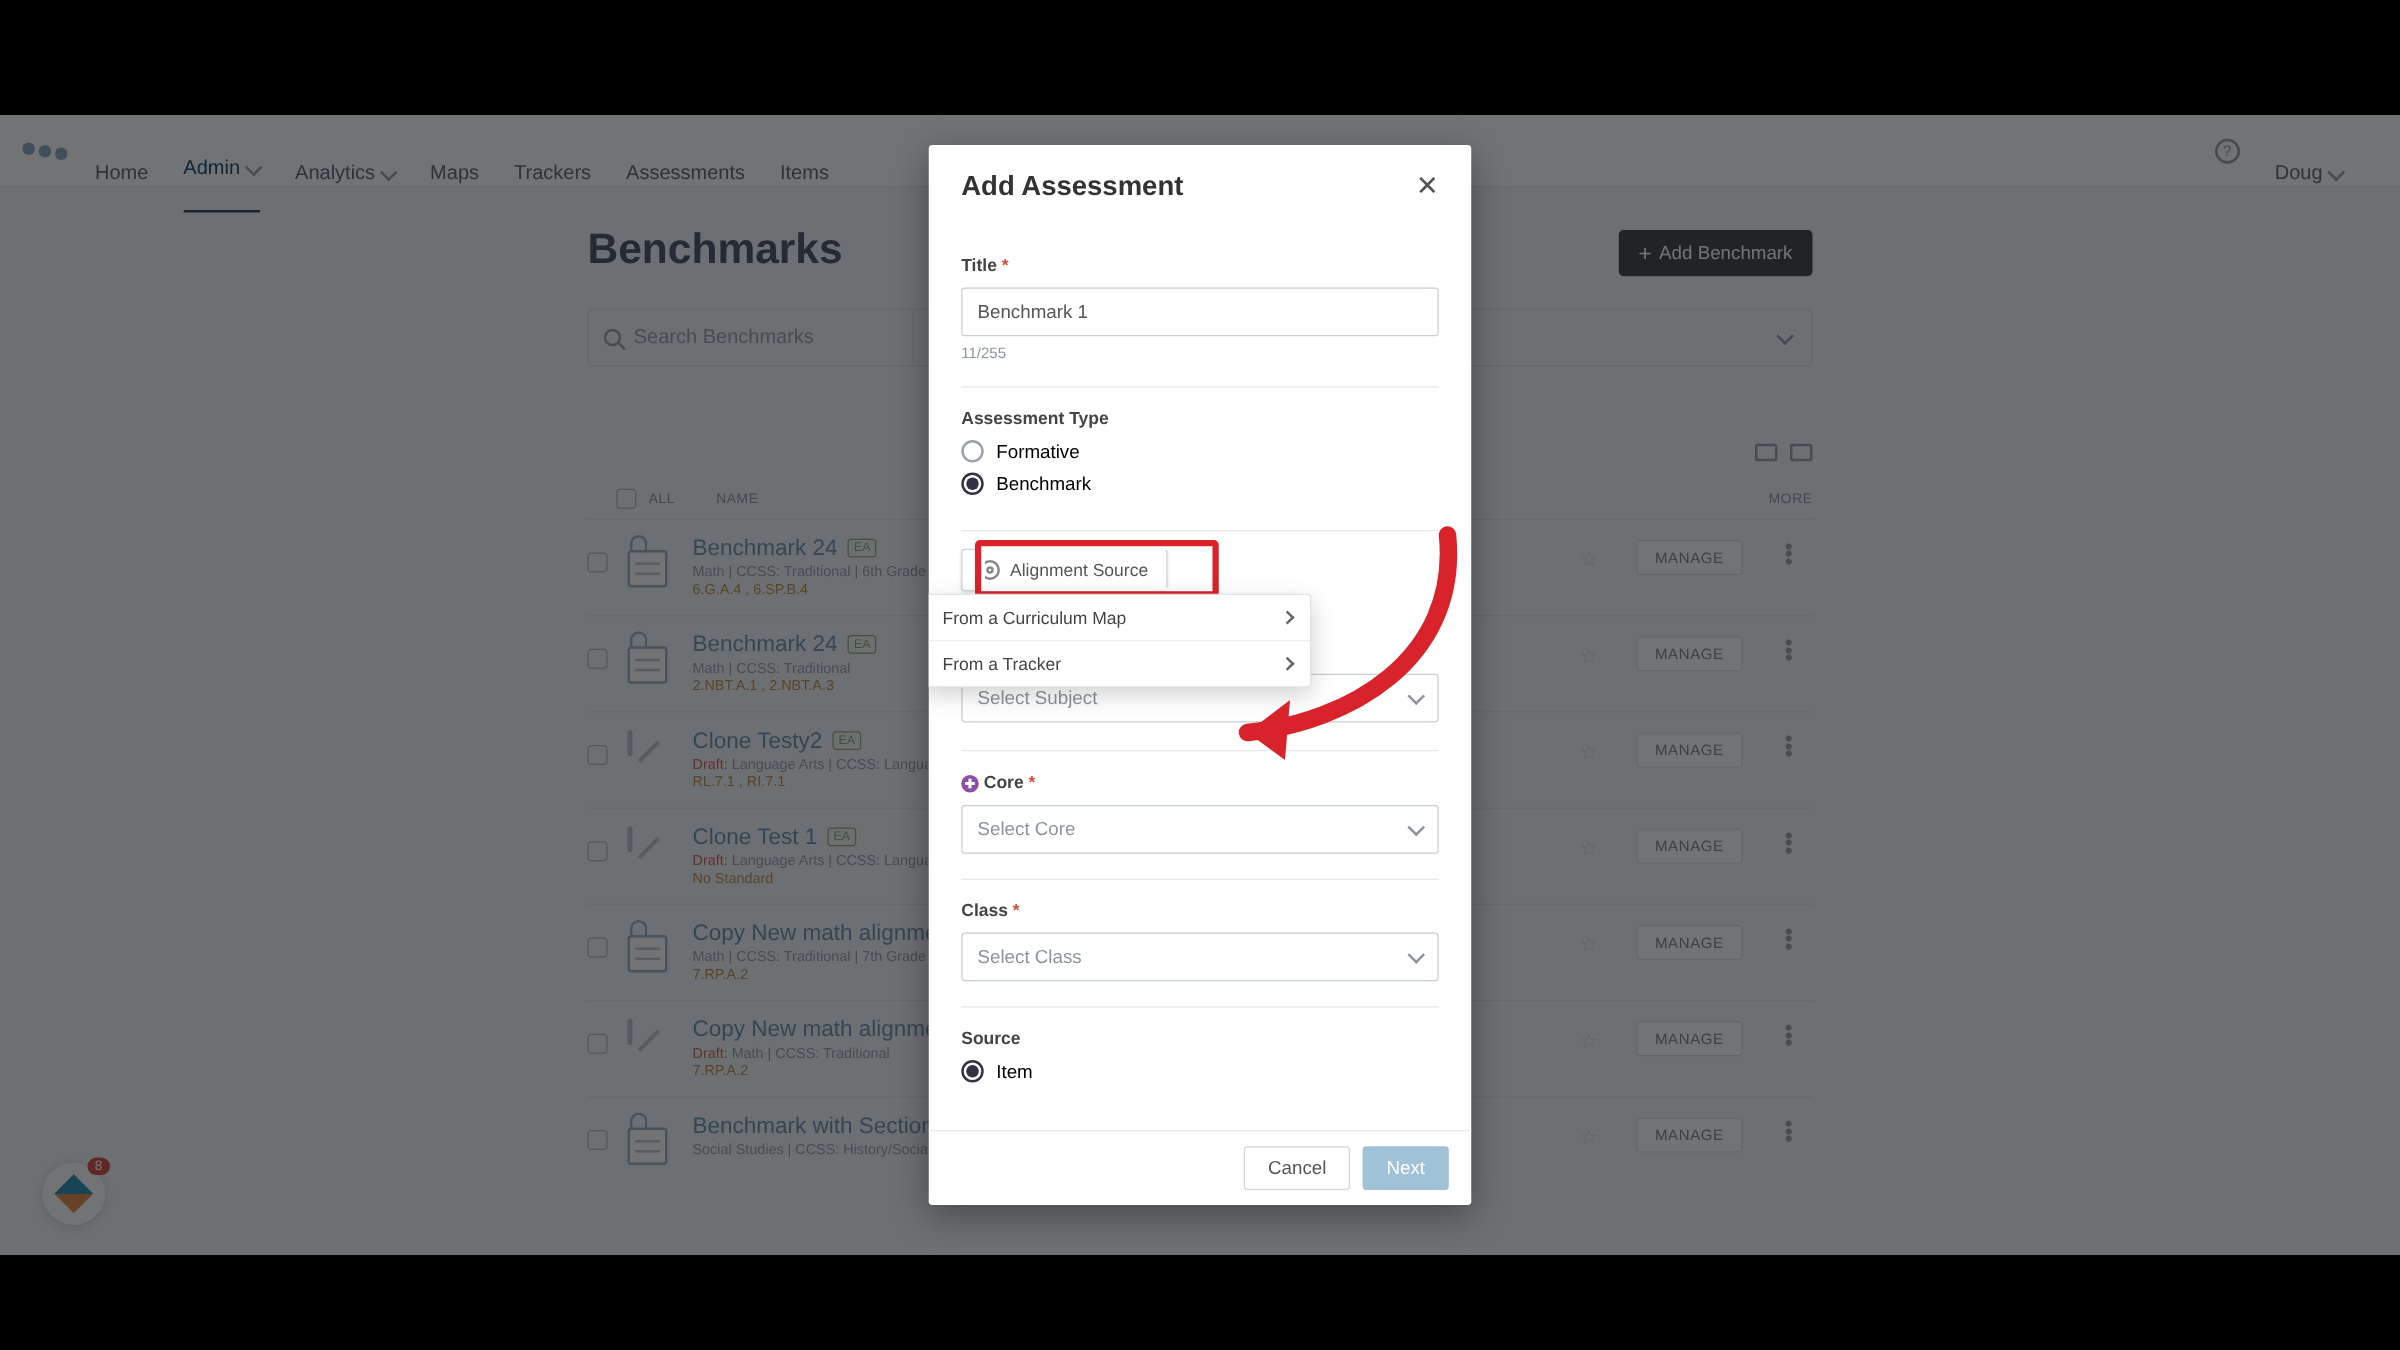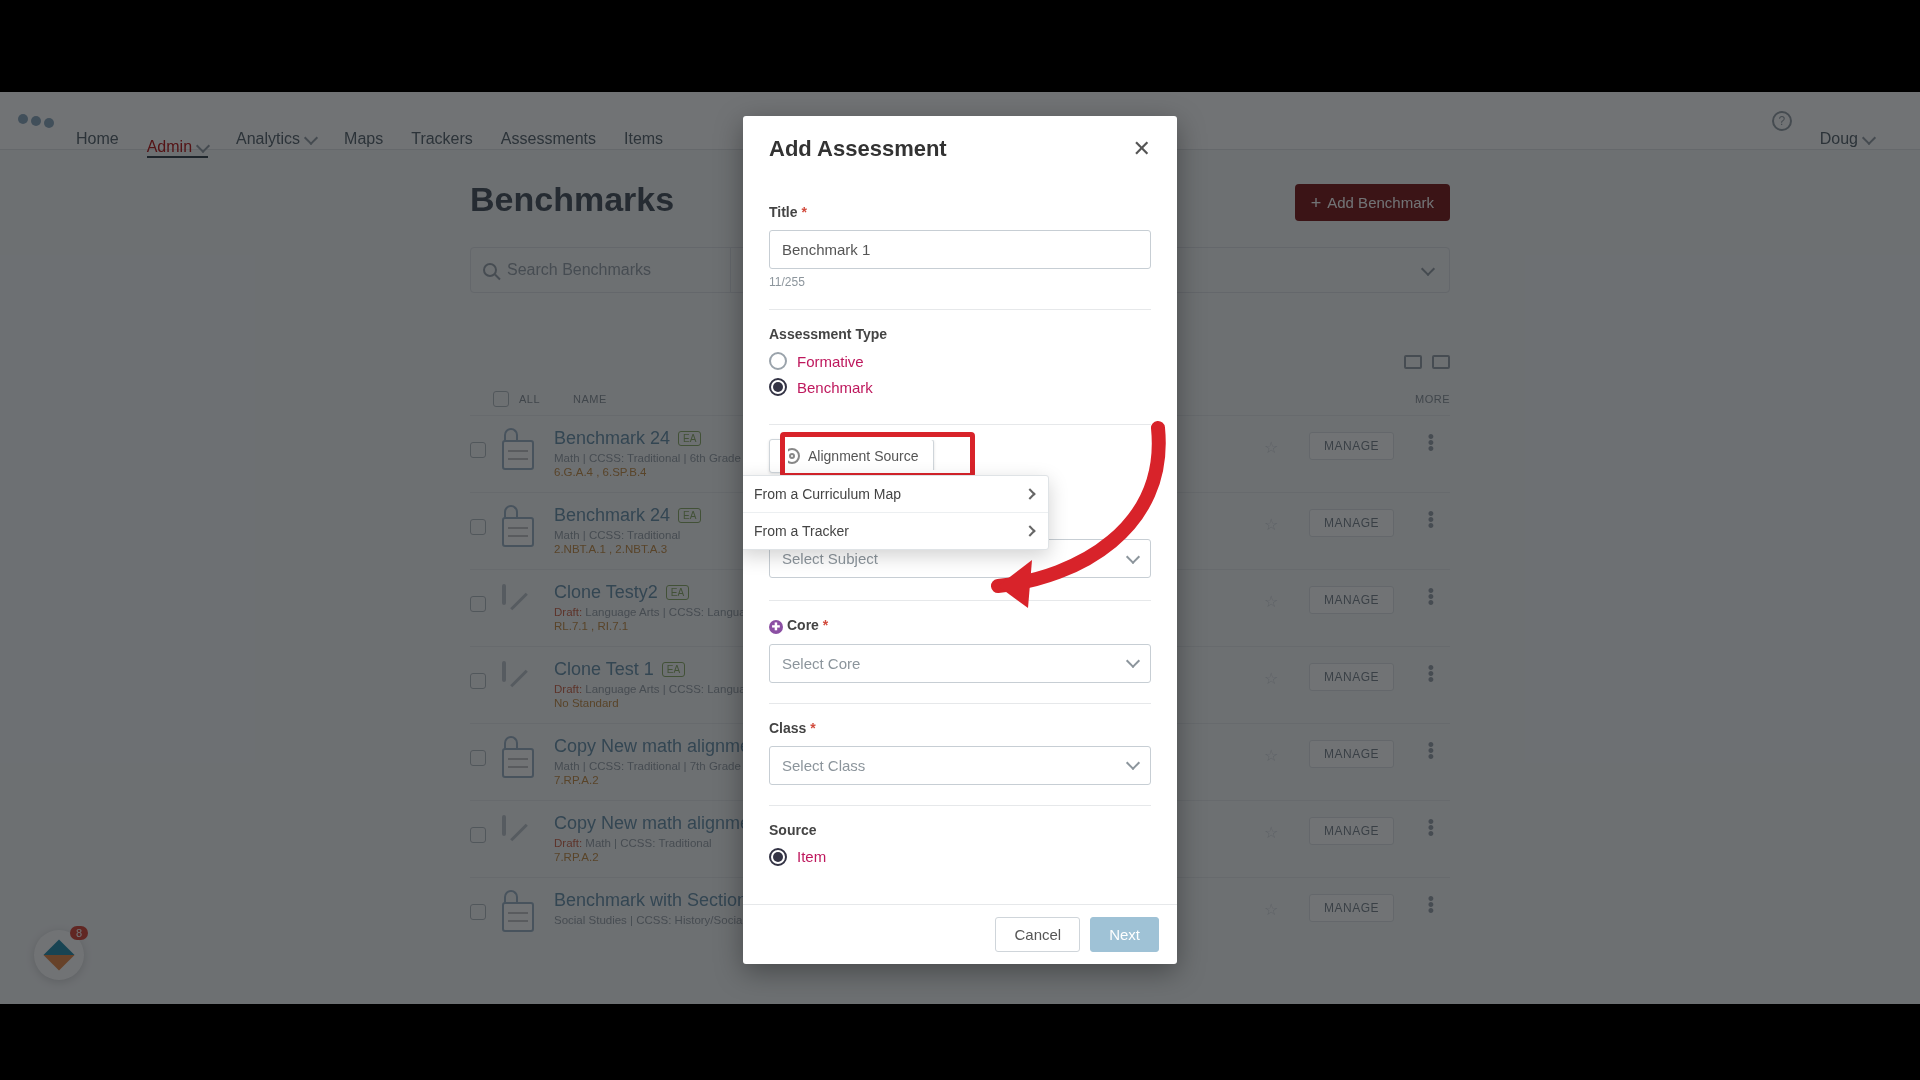--- a/index.html
+++ b/index.html
@@ -4,29 +4,29 @@
 <style>
   * { box-sizing: border-box; margin: 0; padding: 0; font-family: -apple-system, BlinkMacSystemFont, "Segoe UI", Helvetica, Arial, sans-serif; }
   html, body { width: 1920px; height: 1080px; overflow: hidden; background:#000; }
   .letterbox { position:absolute; top:92px; left:0; right:0; height:912px; background:#f6f7f8; }
   
   .nav { position:absolute; top:0; left:0; right:0; height:58px; background:#fff; border-bottom:1px solid #e2e4e7; display:flex; align-items:center; padding:0 18px; color:#5b6770; font-size:16px; }
   .logo { display:flex; gap:3px; margin-right:22px; }
   .logo span { width:10px; height:10px; border-radius:50%; background:#8ea9bf; display:inline-block; }
   .logo span:nth-child(1){transform:translateY(-2px);} .logo span:nth-child(3){transform:translateY(2px);}
   .nav a { color:#5b6770; text-decoration:none; margin-right:28px; display:inline-flex; align-items:center; gap:4px;margin-top:37px; }
-  .nav a.active { color:#b91c1c; border-bottom:2px solid #3b4650; padding-bottom:0; margin-bottom:-18px;}
+  .nav a.active { color:#0c4a6e; border-bottom:2px solid #3b4650; padding-bottom:24px; margin-bottom:-18px;}
   .chev { width:10px; height:10px; border-right:2px solid #97a0a8; border-bottom:2px solid #97a0a8; transform:rotate(45deg); margin-left:2px; margin-bottom:3px;}
   .nav .spacer { flex:1; }
   .help-ic { width:20px;height:20px;border:2px solid #97a0a8;border-radius:50%;display:flex;align-items:center;justify-content:center;font-size:12px;color:#97a0a8;margin-right:28px;}
   
   .page { position:absolute; top:58px; left:0; right:0; bottom:0; padding:30px 0 0 0; }
   .container { width:980px; margin:0 auto; position:relative; }
   .page-title { font-size:34px; font-weight:600; color:#4a555f; }
-  .add-bm { position:absolute; right:0; top:4px; background:#7f1d1d; color:#fff; border:none; border-radius:4px; padding:10px 16px; font-size:15px; display:flex; align-items:center; gap:6px;}
+  .add-bm { position:absolute; right:0; top:4px; background:#404040; color:#fff; border:none; border-radius:4px; padding:10px 16px; font-size:15px; display:flex; align-items:center; gap:6px;}
   .plus { font-size:18px; line-height:0; }
   .toolbar { margin-top:28px; display:flex; gap:12px; align-items:stretch; border:1px solid #dfe3e6; border-radius:4px; height:46px; overflow:hidden;}
   .search-wrap { flex:0 0 260px; display:flex; align-items:center; padding:0 12px; color:#9aa3ab; border-right:1px solid #dfe3e6;}
   .search-ic { width:14px;height:14px;border:2px solid #9aa3ab;border-radius:50%; position:relative; margin-right:10px;}
   .search-ic::after{content:'';position:absolute;width:7px;height:2px;background:#9aa3ab;right:-6px;bottom:-3px;transform:rotate(45deg);}
   .search-btn { flex:0 0 84px; background:#7aa6c2; color:#fff; border:none; font-size:12px; letter-spacing:.5px;}
   .toolbar .fill { flex:1; display:flex; align-items:center; padding:0 16px; color:#7d8790; font-size:14px; justify-content:space-between;}
   .row2 { margin-top:18px; display:flex; align-items:center;flex-direction:column; }
   .bulk { border:1px solid #dfe3e6; border-radius:4px; padding:6px 12px; color:#7d8790; font-size:13px; display:inline-flex; align-items:center; gap:6px;}
   .sort { margin-left:14px; color:#7d8790; font-size:13px; display:inline-flex; align-items:center; gap:6px;}
@@ -71,21 +71,21 @@
   .mhead { padding:20px 26px; display:flex; align-items:center; justify-content:space-between;}
   .mtitle { font-size:22px; font-weight:600; color:#333;}
   .close { font-size:22px; color:#555; cursor:pointer; background:none;border:none;}
   .mbody { padding:6px 26px 10px 26px; overflow:hidden; }
   .sec { border-bottom:1px solid #e6e8ea; padding:16px 0 20px 0;}
   .sec:last-child{border-bottom:none;}
   .lbl { font-size:14px; font-weight:600; color:#444; margin-bottom:10px;}
   .req { color:#d24b3d;}
   .input { width:100%; border:1px solid #c7ced4; border-radius:3px; padding:10px 12px; font-size:15px; color:#555;}
   .counter { font-size:12px; color:#8c959c; margin-top:6px;}
-  .radio { display:flex; align-items:center; gap:10px; margin-bottom:8px; font-size:15px; color:#be185d;}
+  .radio { display:flex; align-items:center; gap:10px; margin-bottom:8px; font-size:15px; color:#000000;}
   .rc { width:18px;height:18px;border:2px solid #9aa3ab;border-radius:50%; display:inline-flex;align-items:center;justify-content:center;}
   .rc.sel { border-color:#334; }
   .rc.sel::after{content:'';width:10px;height:10px;border-radius:50%;background:#334;}
   .align-btn-wrap { padding:14px 0 22px 0; position:relative;}
   .align-btn { background:#fff; border:1px solid #cfd5da; border-radius:3px; padding:8px 14px; font-size:14px; color:#555; display:inline-flex; align-items:center; gap:8px; box-shadow:0 1px 3px rgba(0,0,0,.12);}
   .target-ic{width:16px;height:16px;border:2px solid #888;border-radius:50%;position:relative;}
   .target-ic::before{content:'';position:absolute;inset:3px;border:2px solid #888;border-radius:50%;}
   .highlight-box { position:absolute; border:5px solid #d8232a; border-radius:4px; pointer-events:none; box-shadow:inset 0 0 0 3px #fff;}
   
   .hl-align { left:11px; top:7px; width:195px; height:46px;}

